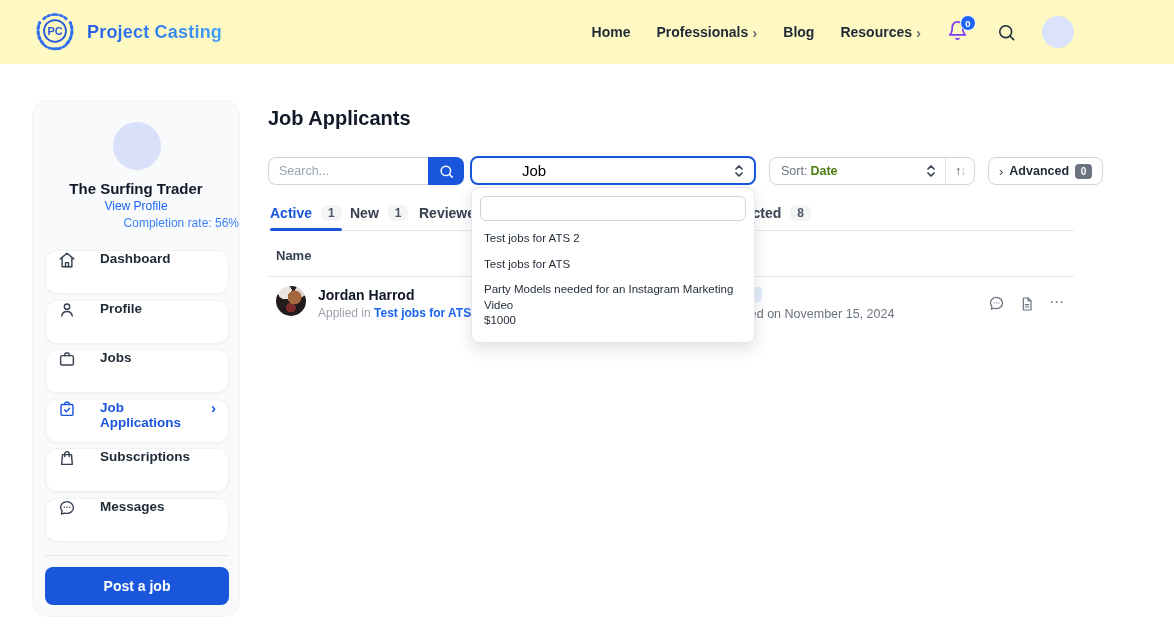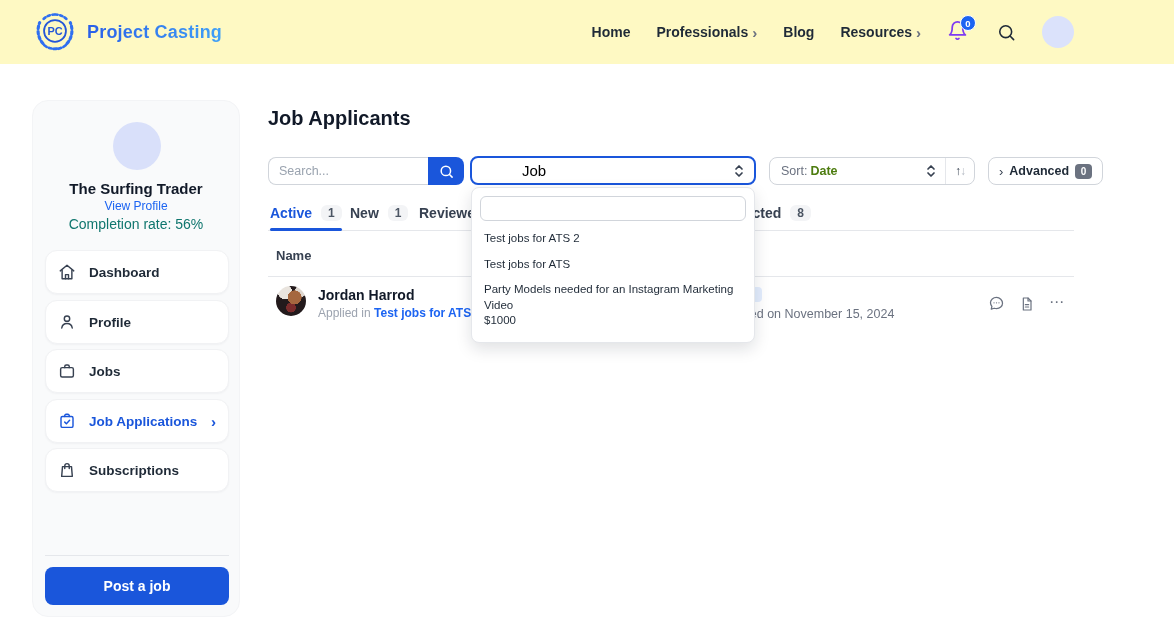--- a/index.html
+++ b/index.html
@@ -21,23 +21,23 @@
     background:#1c64f2; color:#fff; font-size:9.5px; font-weight:700; display:flex; align-items:center;
     justify-content:center; border:1.5px solid #fff; }
   .nav-avatar { width:32px; height:32px; border-radius:50%; background:#dbe2fb; cursor:pointer; }
 
   
   .sidebar { position:absolute; left:32px; top:100px; width:208px; height:517px;
     background:#f9fafb; border:1px solid #f3f4f6; border-radius:16px; }
   .side-avatar { position:absolute; left:80px; top:21px; width:48px; height:48px; border-radius:50%; background:#d9e0fa; }
   .side-name { position:absolute; left:0; top:79px; width:100%; text-align:center; font-size:15px; font-weight:700; color:#111928; }
   .side-view { position:absolute; left:0; top:98px; width:100%; text-align:center; font-size:12px; color:#1c64f2; cursor:pointer; }
-  .side-completion { position:absolute; left:0; top:115px; width:100%; text-align:center; font-size:14px; color:#0f766e; }
+  .side-completion { position:absolute; left:0; top:115px; width:100%; text-align:right; font-size:12px; color:#3b82f6; }
   .menu-item { position:absolute; left:12px; width:184px; height:44px; background:#fff; border:1px solid #f1f2f4;
-    border-radius:12px; display:flex; align-items:center; padding:0 12px; gap:13px; cursor:pointer;
+    border-radius:12px; display:flex; align-items:flex-start; padding:0 12px; gap:24px; cursor:pointer;
     box-shadow:0 1px 2px rgba(17,25,40,.04); }
   .menu-label { font-size:13.5px; font-weight:600; color:#1f2a37; }
   .menu-item.active .menu-label { color:#1a56db; }
   .menu-chev { margin-left:auto; color:#1a56db; font-weight:700; font-size:15px; line-height:1; }
   .side-divider { position:absolute; left:12px; top:454px; width:184px; height:1px; background:#e5e7eb; }
   .post-job-btn { position:absolute; left:12px; top:466px; width:184px; height:38px; border:none; border-radius:8px;
     background:#1a56db; color:#fff; font-size:14px; font-weight:700; cursor:pointer; font-family:inherit; }
 
   
   .page-title { position:absolute; left:268px; top:107px; font-size:20px; font-weight:800; color:#111928; }
@@ -218,20 +218,33 @@
     <div class="menu-item" style="top:347px;">
       <span>
         <svg width="18" height="18" viewBox="0 0 24 24" fill="none" stroke="#374151" stroke-width="1.9" stroke-linecap="round" stroke-linejoin="round">
           <path d="M6 7.5h12l1.1 13H4.9L6 7.5z"></path>
             <path d="M9 10V6.5a3 3 0 0 1 6 0V10"></path>
         </svg>
       </span>
       <span class="menu-label">Subscriptions</span>
     </div>
 
+    <div class="menu-item" style="top:397px;">
+      <span>
+        <svg width="18" height="18" viewBox="0 0 24 24" fill="none" stroke="#374151" stroke-width="1.8" stroke-linejoin="round">
+          <path d="M12 3.5c-4.7 0-8.5 3.4-8.5 7.6 0 1.9.8 3.6 2 4.9L4.6 20l4.2-1.3c1 .3 2.1.5 3.2.5 4.7 0 8.5-3.4 8.5-7.6S16.7 3.5 12 3.5z"></path>
+          <g fill="#374151" stroke="none">
+              <circle cx="8.5" cy="11" r=".95"></circle>
+              <circle cx="12" cy="11" r=".95"></circle>
+              <circle cx="15.5" cy="11" r=".95"></circle>
+            </g>
+        </svg>
+      </span>
+      <span class="menu-label">Messages</span>
+    </div>
 
     <div class="side-divider"></div>
     <button class="post-job-btn">Post a job</button>
   </div>
 
   <h1 class="page-title">Job Applicants</h1>
 
   <div class="search-wrap">
     <input class="search-input" type="text" placeholder="Search..." style="">
     <button class="search-btn">

